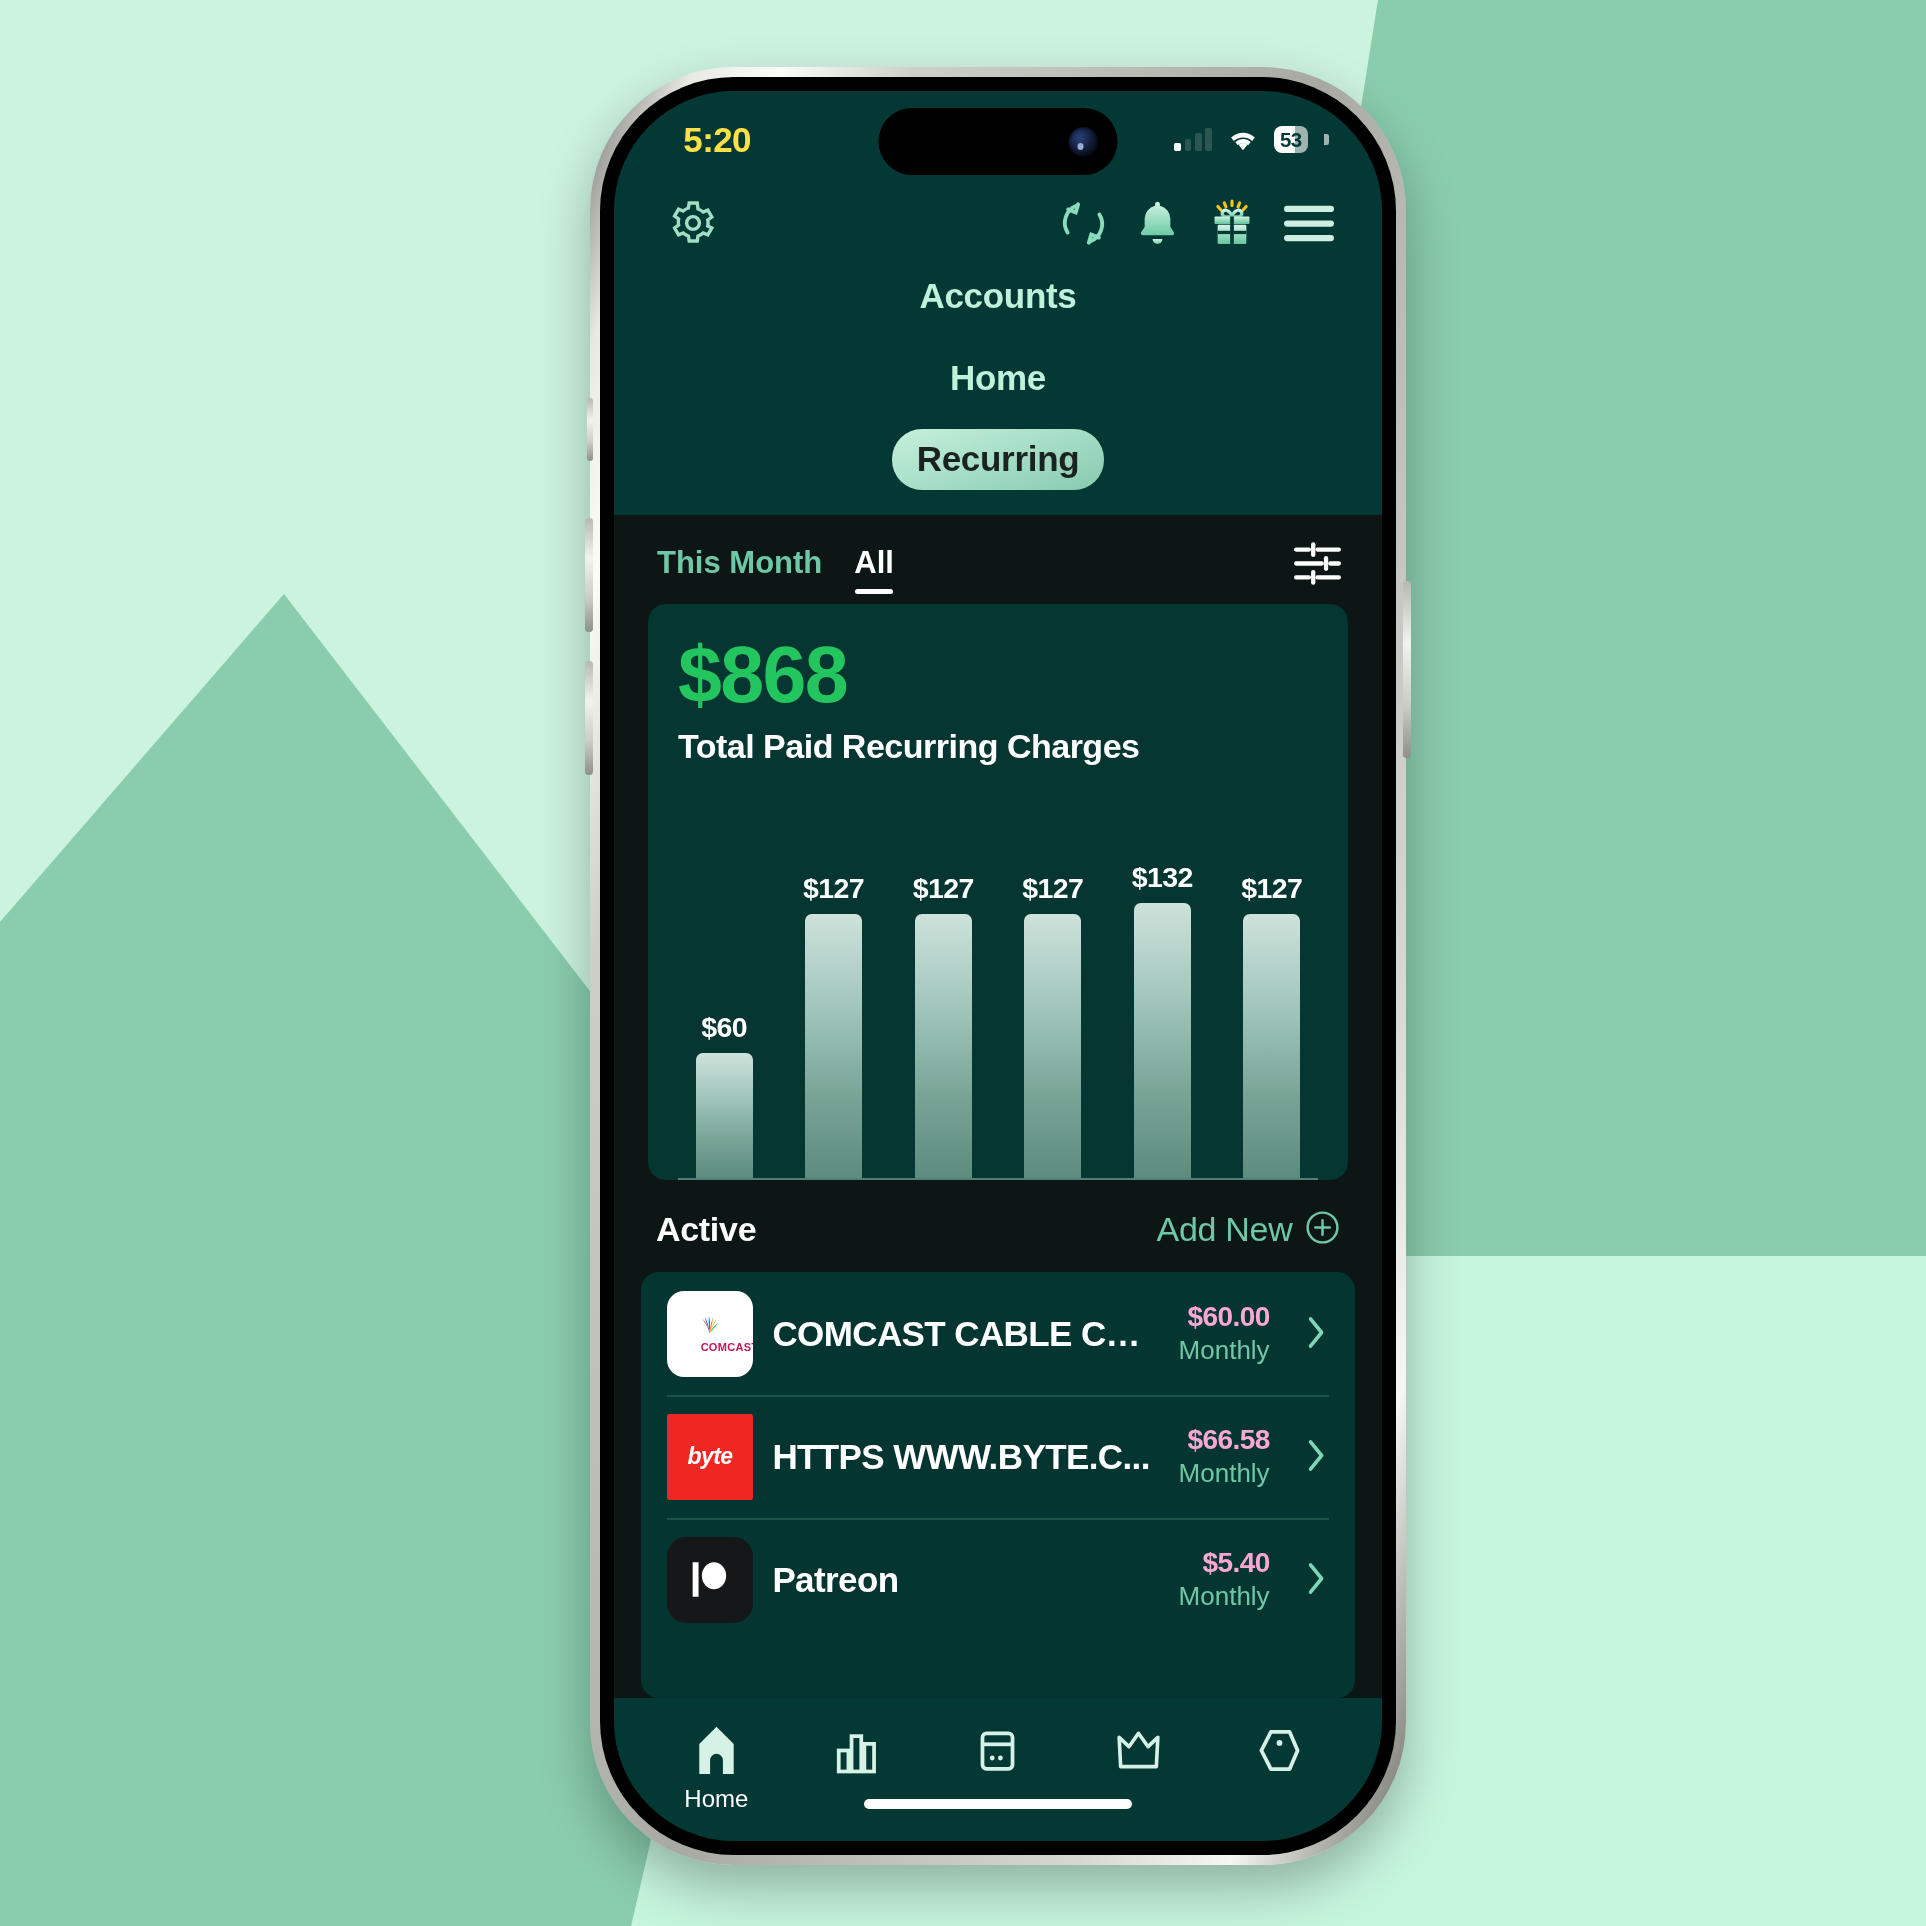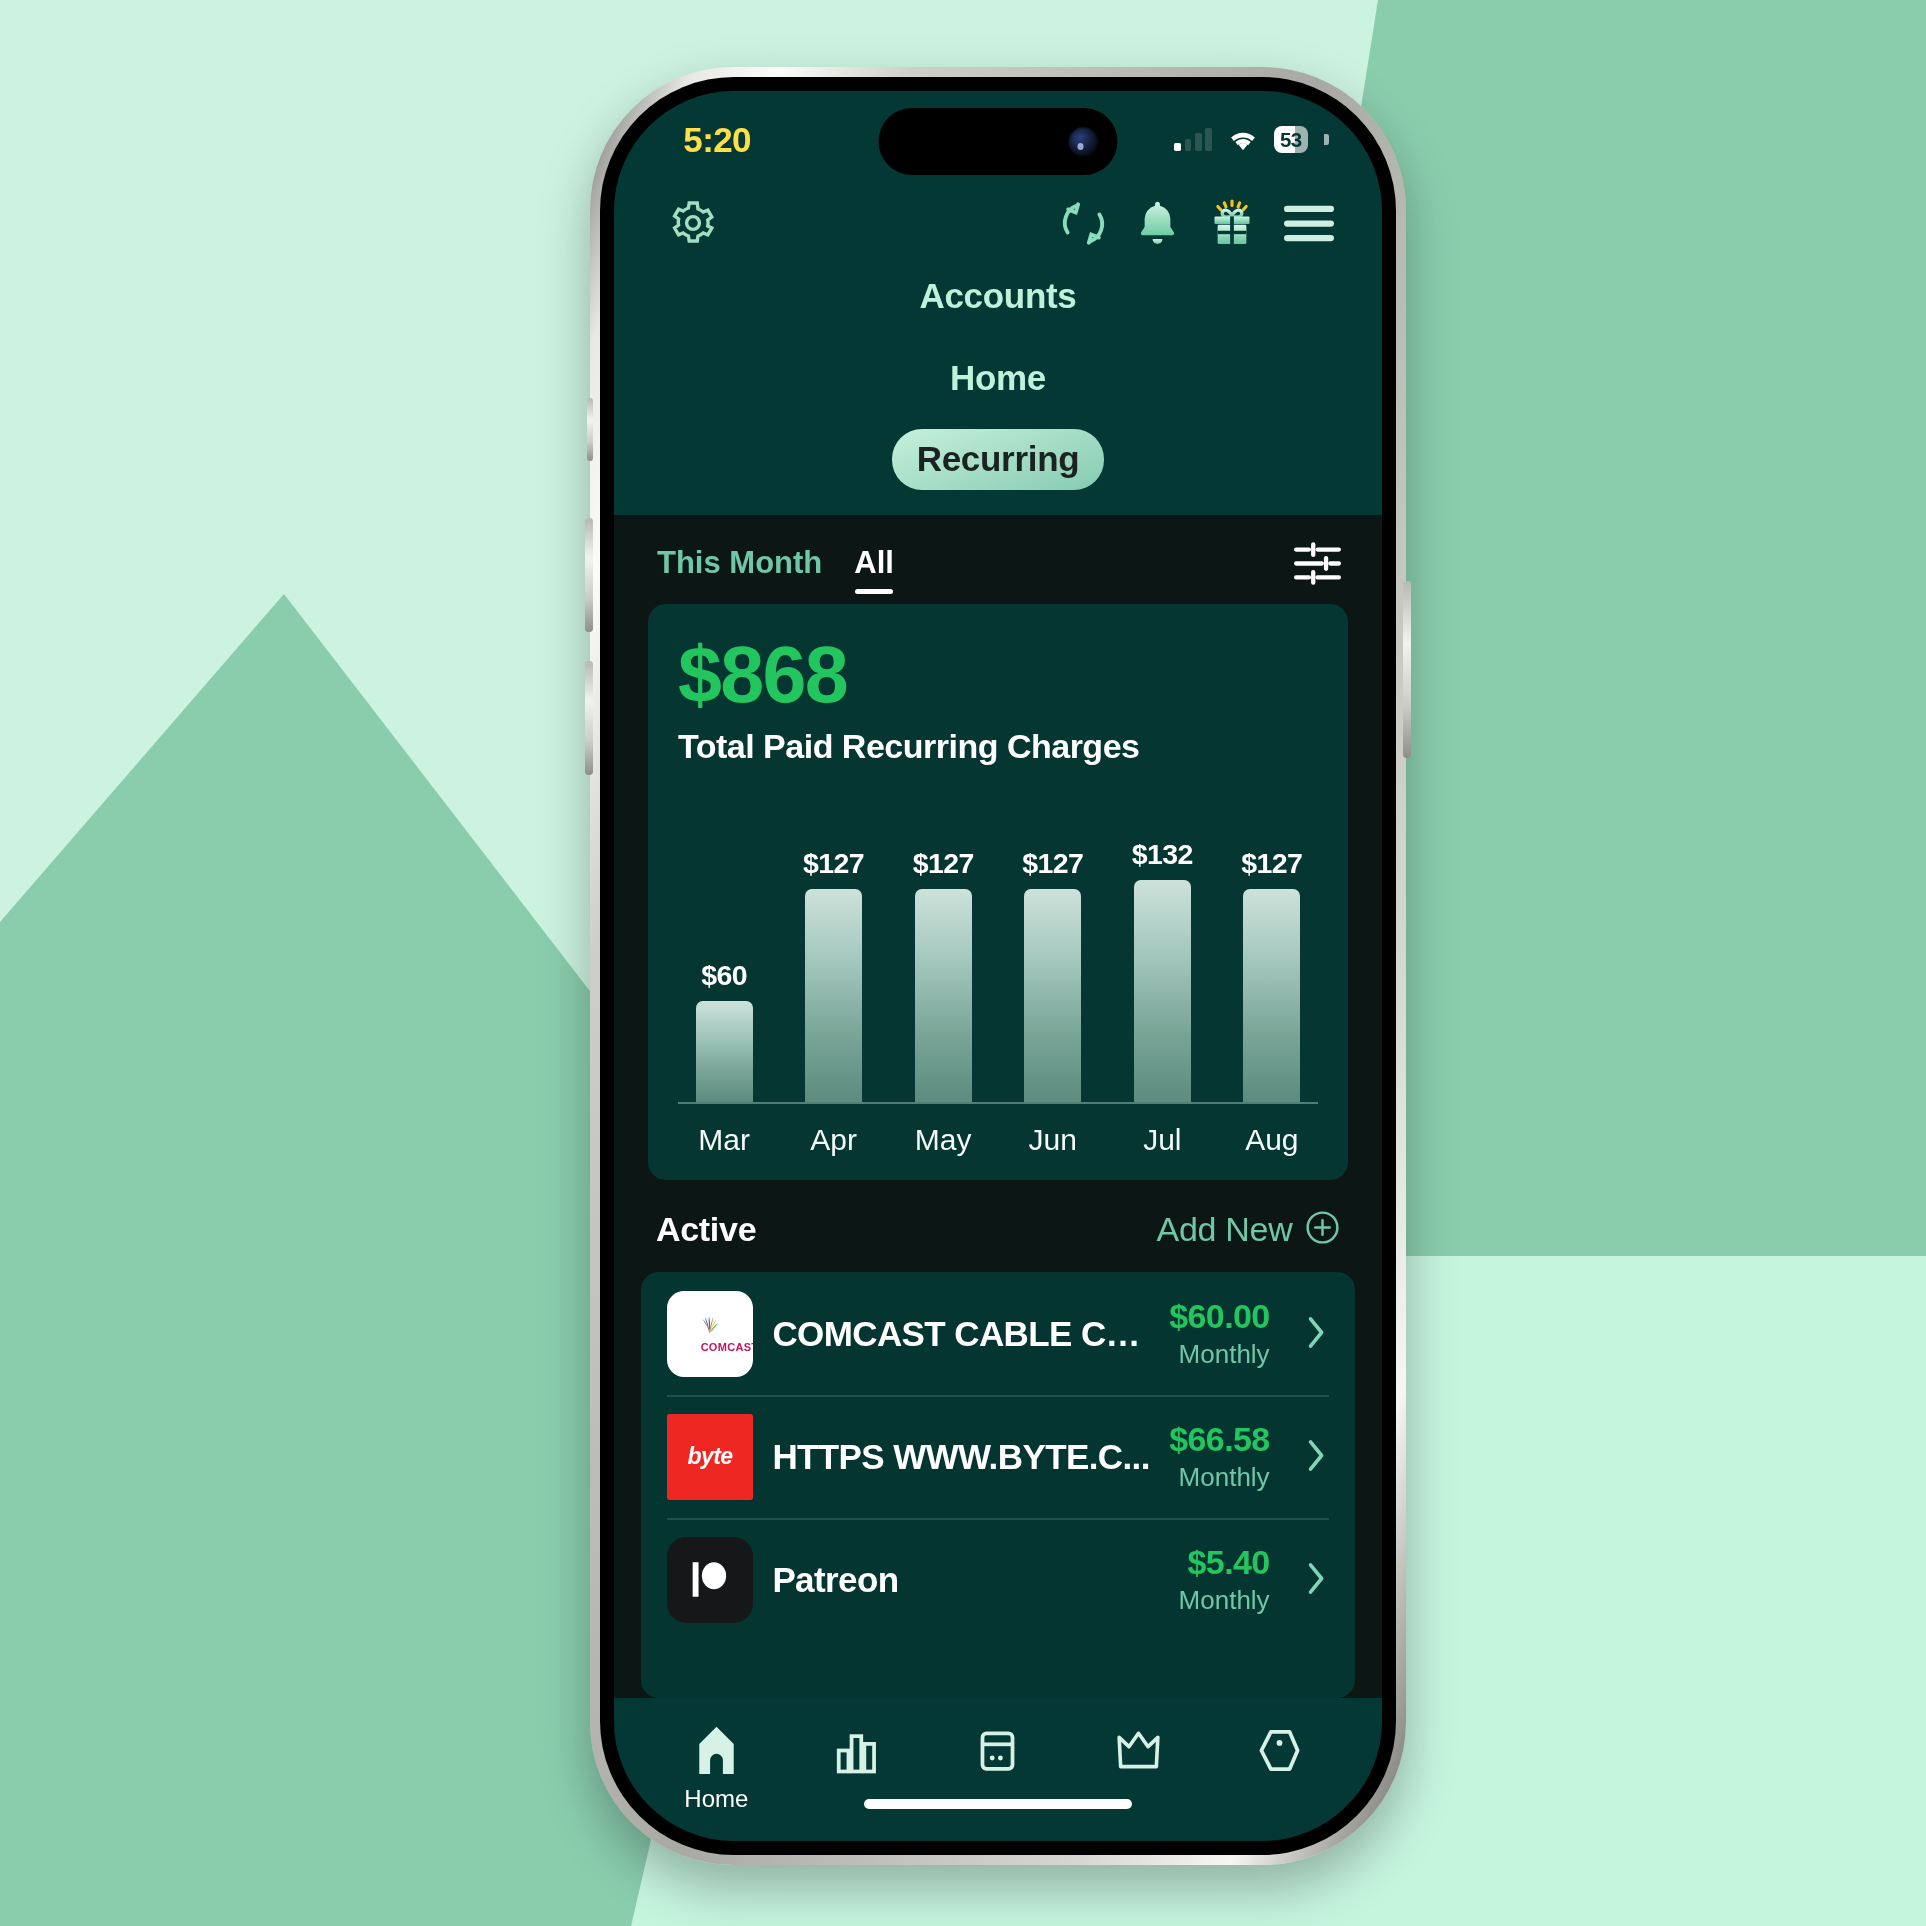--- a/index.html
+++ b/index.html
@@ -288,21 +288,21 @@
   .logo.dark  { background:#161718; border-radius:19.4px; }
   .logo-text-comcast{ font-size:11px; font-weight:700; color:#be185d; letter-spacing:0.3px;margin-left:39px; }
   .logo-text-byte{ font-size:23px; font-weight:800; color:#fff; font-style:italic; letter-spacing:-0.6px;}
   .row-name {
     flex:1 1 auto;
     font-size: 35px; font-weight:700; color:#fff;
     white-space:nowrap; overflow:hidden; text-overflow:ellipsis;
     letter-spacing:-0.6px;
   }
   .row-right { flex:0 0 auto; text-align:right; }
-  .row-amt { font-size:34px; font-weight:700; color:#22c55e; letter-spacing:-0.6px;}
+  .row-amt { font-size:28px; font-weight:700; color:#f9a8d4; letter-spacing:-0.6px;}
   .row-freq { font-size:26px; font-weight:400; color:#6FC7A5; margin-top:2.3px;}
   .chev { flex:0 0 auto; margin-left:15px; }
 
   
   .bottom-nav {
     background: #043834;
     flex: 0 0 auto;
     display:flex; align-items:flex-start; justify-content:space-around;
     padding: 26px 32px 0 32px;
     height: 143px;
@@ -468,28 +468,20 @@
                 </div>
                 <div class="bar-col">
                   <div class="bar-val">$132</div>
                   <div class="bar" style="height: 69.96%;"></div>
                 </div>
                 <div class="bar-col">
                   <div class="bar-val">$127</div>
                   <div class="bar" style="height: 67.31%;"></div>
                 </div>
               </div>
-            <div class="x-axis" id="xaxis">
-                <div class="x-lab">Mar</div>
-                <div class="x-lab">Apr</div>
-                <div class="x-lab">May</div>
-                <div class="x-lab">Jun</div>
-                <div class="x-lab">Jul</div>
-                <div class="x-lab">Aug</div>
-              </div>
           </div>
 
           <div class="section-head">
             <div class="sec-title">Active</div>
             <div class="add-new">
               <span>Add New</span>
               <svg width="35" height="35" viewBox="0 0 24 24" fill="none" stroke="#6FC7A5" stroke-width="1.7">
                 <circle cx="12" cy="12" r="10.2"></circle>
                   <path d="M12 7v10M7 12h10" stroke-linecap="round"></path>
               </svg>

